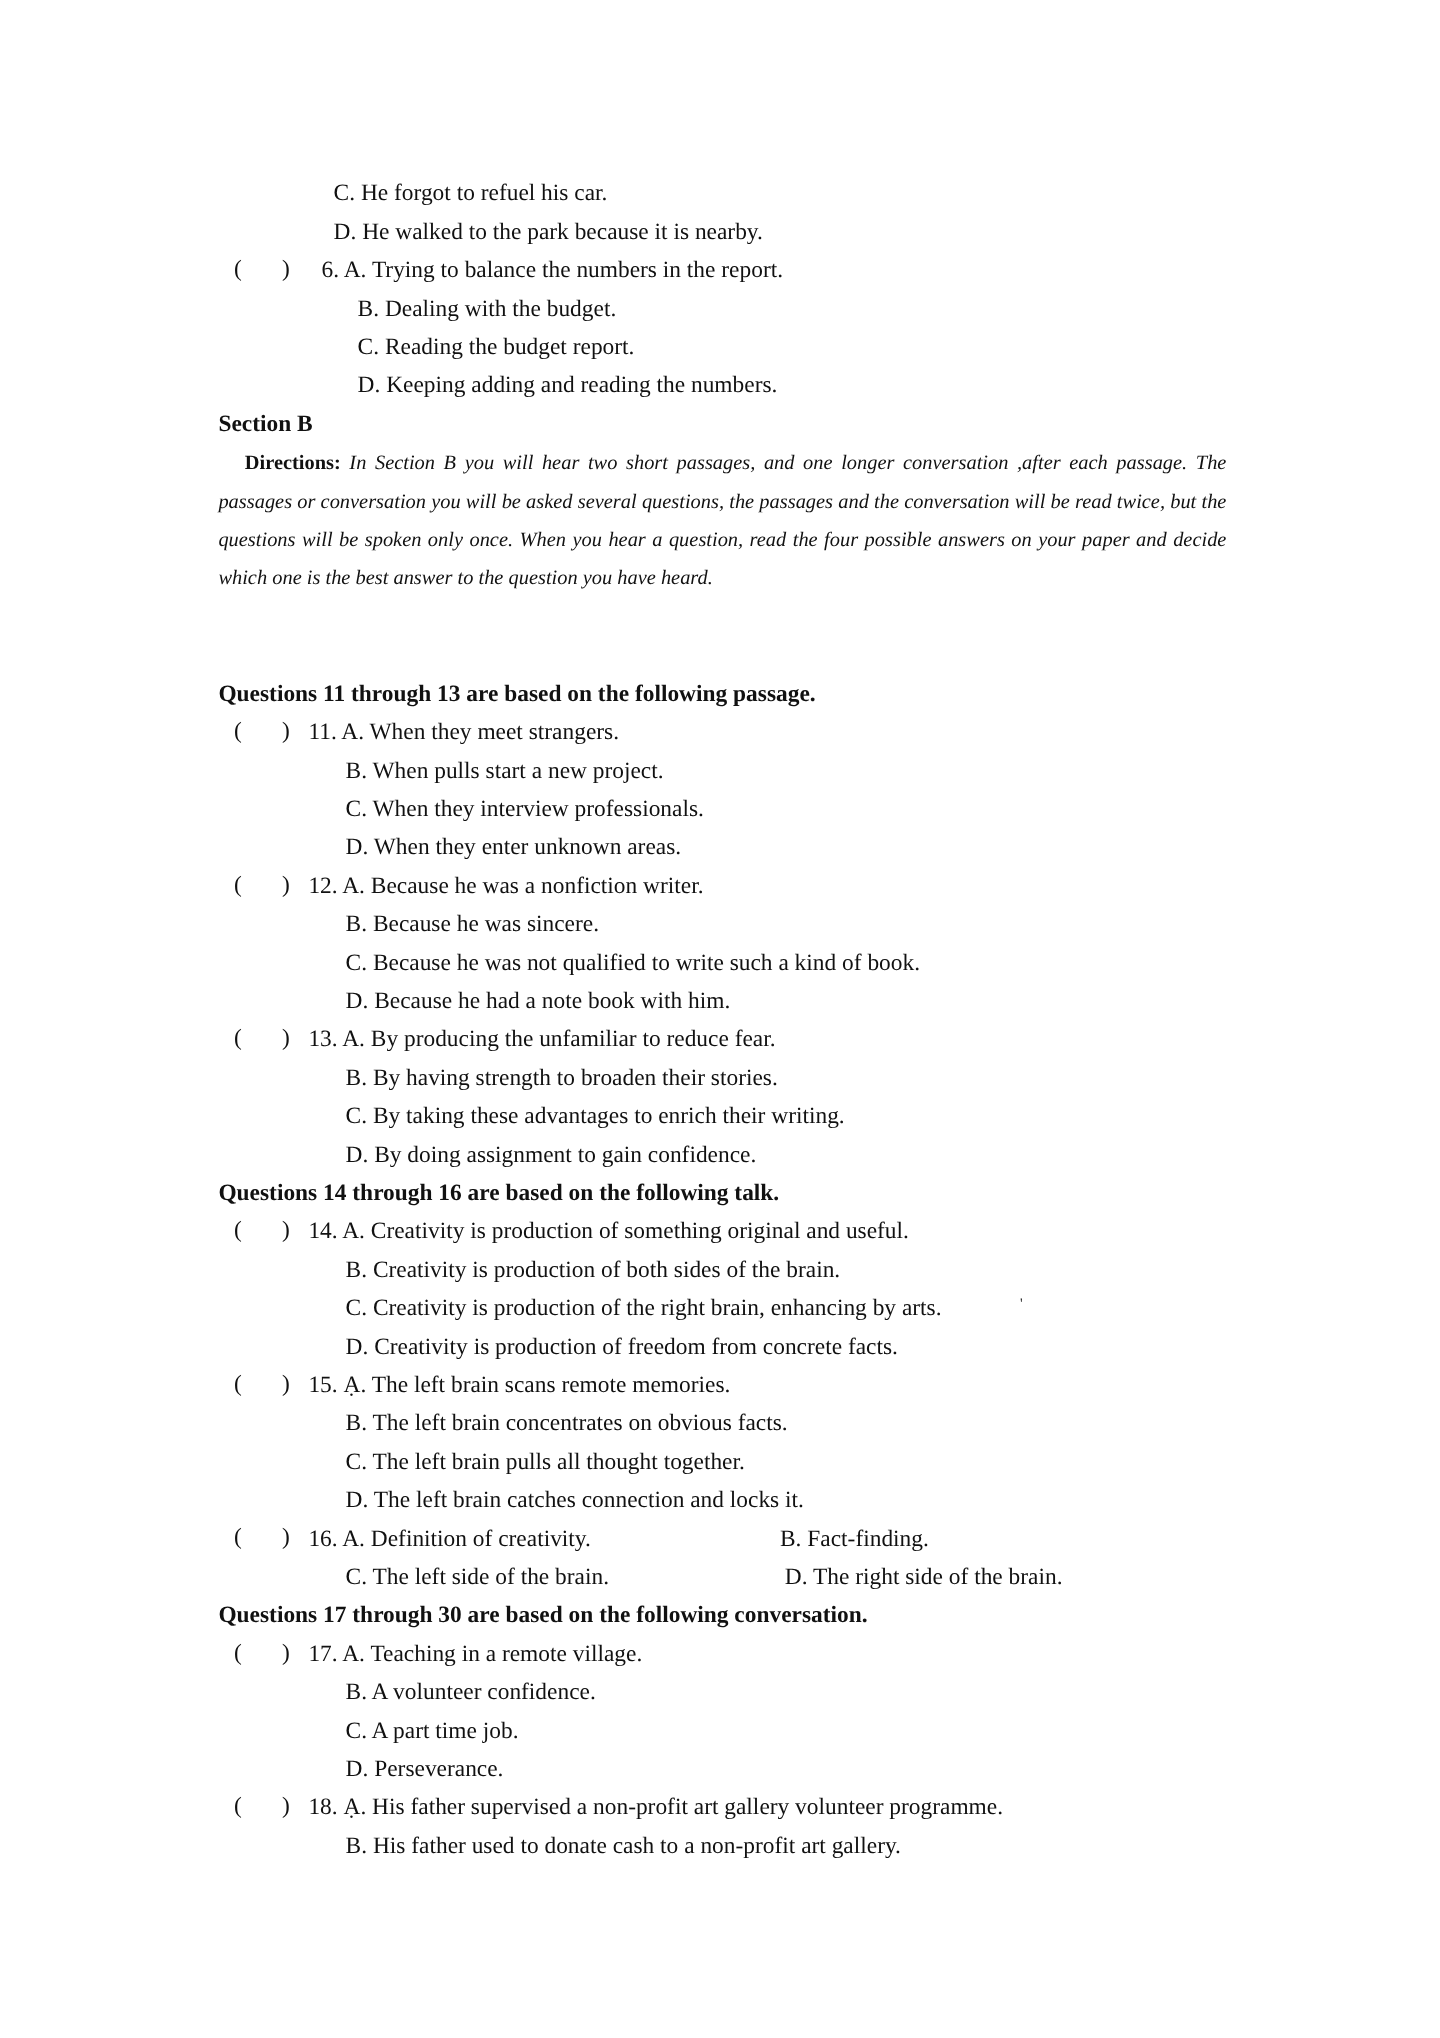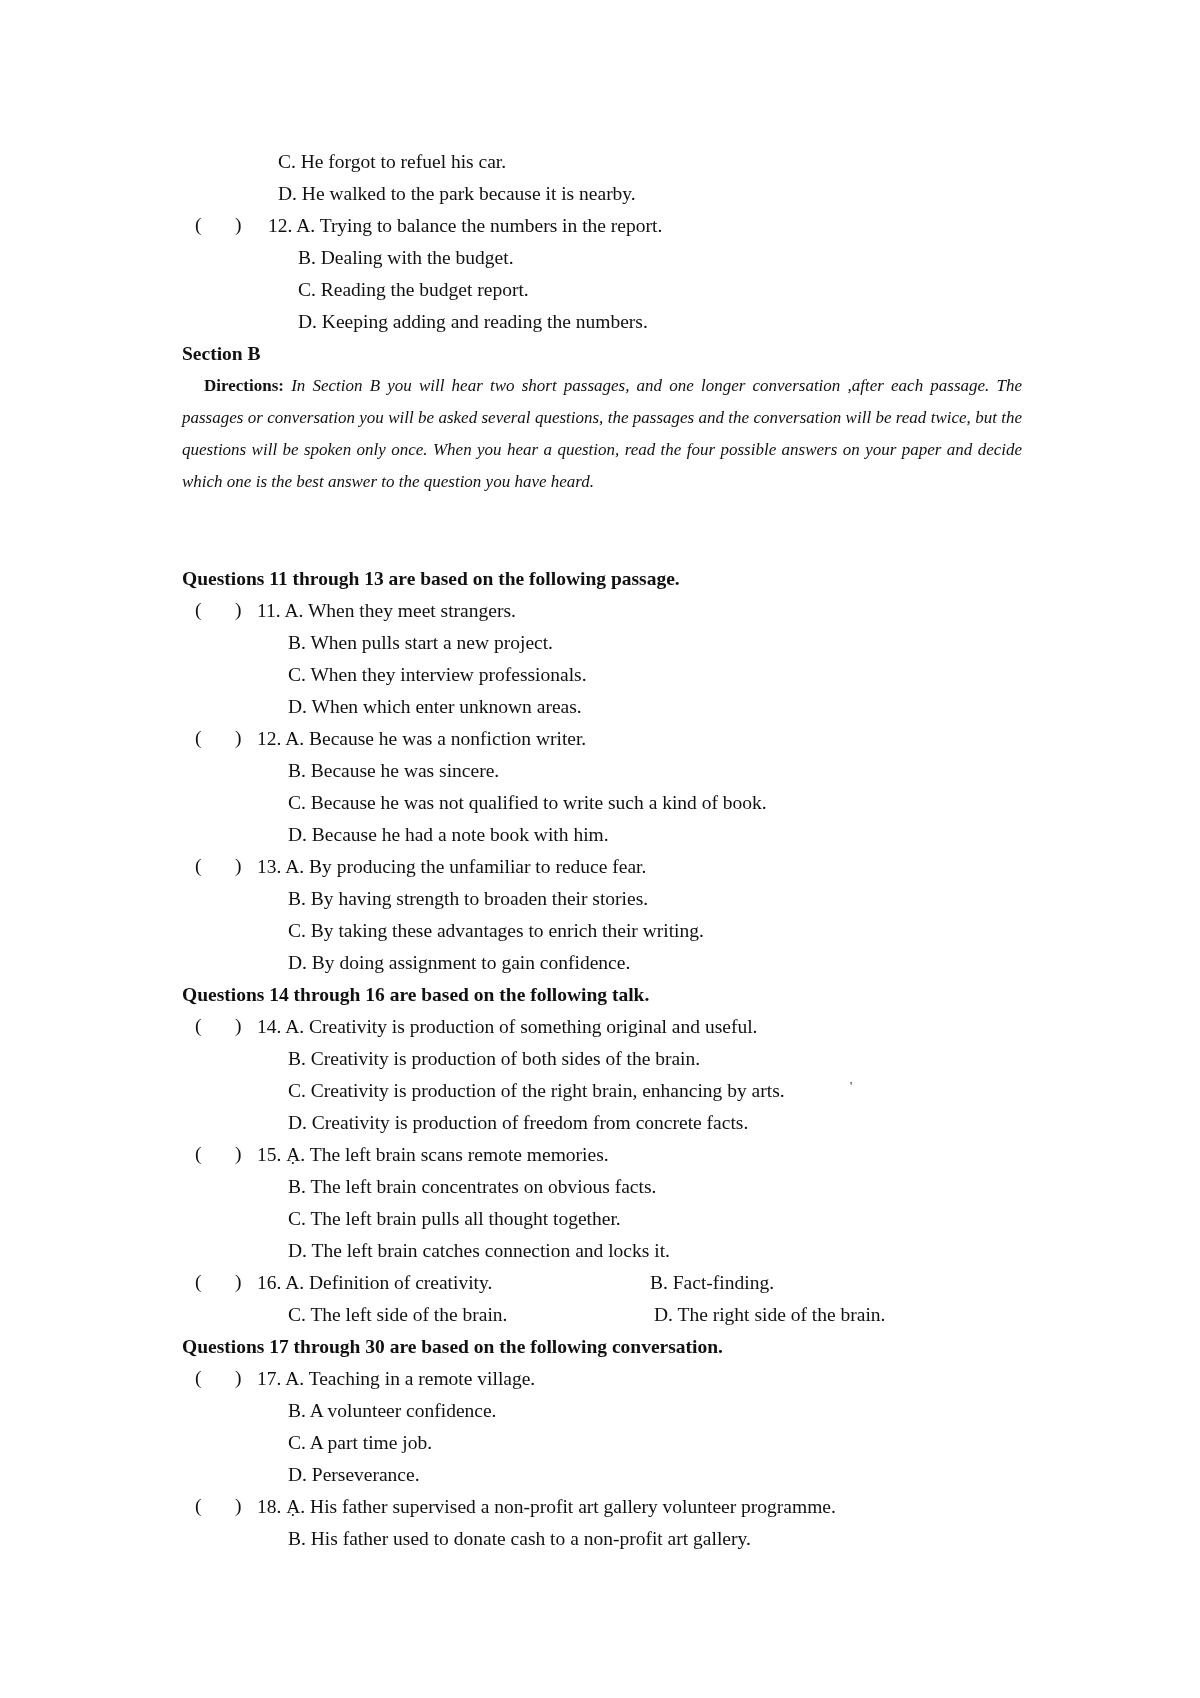--- a/index.html
+++ b/index.html
@@ -14,39 +14,39 @@
   .mark { position: absolute; font-size: 12px; }
 </style>
 </head>
 <body>
 
 <div class="ln" style="left:278px;top:150px">C. He forgot to refuel his car.</div>
 <div class="ln" style="left:278px;top:182px">D. He walked to the park because it is nearby.</div>
 
 <div class="par" style="left:195px;top:214px">(</div>
 <div class="par" style="left:235px;top:214px">)</div>
-<div class="ln" style="left:268px;top:214px">12. A. Trying to balance the numbers in the report.</div>
+<div class="ln" style="left:268px;top:214px">6. A. Trying to balance the numbers in the report.</div>
 <div class="ln" style="left:298px;top:246px">B. Dealing with the budget.</div>
 <div class="ln" style="left:298px;top:278px">C. Reading the budget report.</div>
 <div class="ln" style="left:298px;top:310px">D. Keeping adding and reading the numbers.</div>
 
 <div class="ln b" style="left:182px;top:342px">Section B</div>
 <div class="dir" style="top:370px;text-indent:22px">
   <span class="lbl">Directions:</span>
   <span class="txt">In Section B you will hear two short passages, and one longer conversation ,after each passage. The passages or conversation you will be asked several questions, the passages and the conversation will be read twice, but the questions will be spoken only once. When you hear a question, read the four possible answers on your paper and decide which one is the best answer to the question you have heard.</span>
 </div>
 
 <div class="ln b" style="left:182px;top:567px">Questions 11 through 13 are based on the following passage.</div>
 
 <div class="par" style="left:195px;top:599px">(</div>
 <div class="par" style="left:235px;top:599px">)</div>
 <div class="ln" style="left:257px;top:599px">11. A. When they meet strangers.</div>
 <div class="ln" style="left:288px;top:631px">B. When pulls start a new project.</div>
 <div class="ln" style="left:288px;top:663px">C. When they interview professionals.</div>
-<div class="ln" style="left:288px;top:695px">D. When which enter unknown areas.</div>
+<div class="ln" style="left:288px;top:695px">D. When they enter unknown areas.</div>
 
 <div class="par" style="left:195px;top:727px">(</div>
 <div class="par" style="left:235px;top:727px">)</div>
 <div class="ln" style="left:257px;top:727px">12. A. Because he was a nonfiction writer.</div>
 <div class="ln" style="left:288px;top:759px">B. Because he was sincere.</div>
 <div class="ln" style="left:288px;top:791px">C. Because he was not qualified to write such a kind of book.</div>
 <div class="ln" style="left:288px;top:823px">D. Because he had a note book with him.</div>
 
 <div class="par" style="left:195px;top:855px">(</div>
 <div class="par" style="left:235px;top:855px">)</div>

